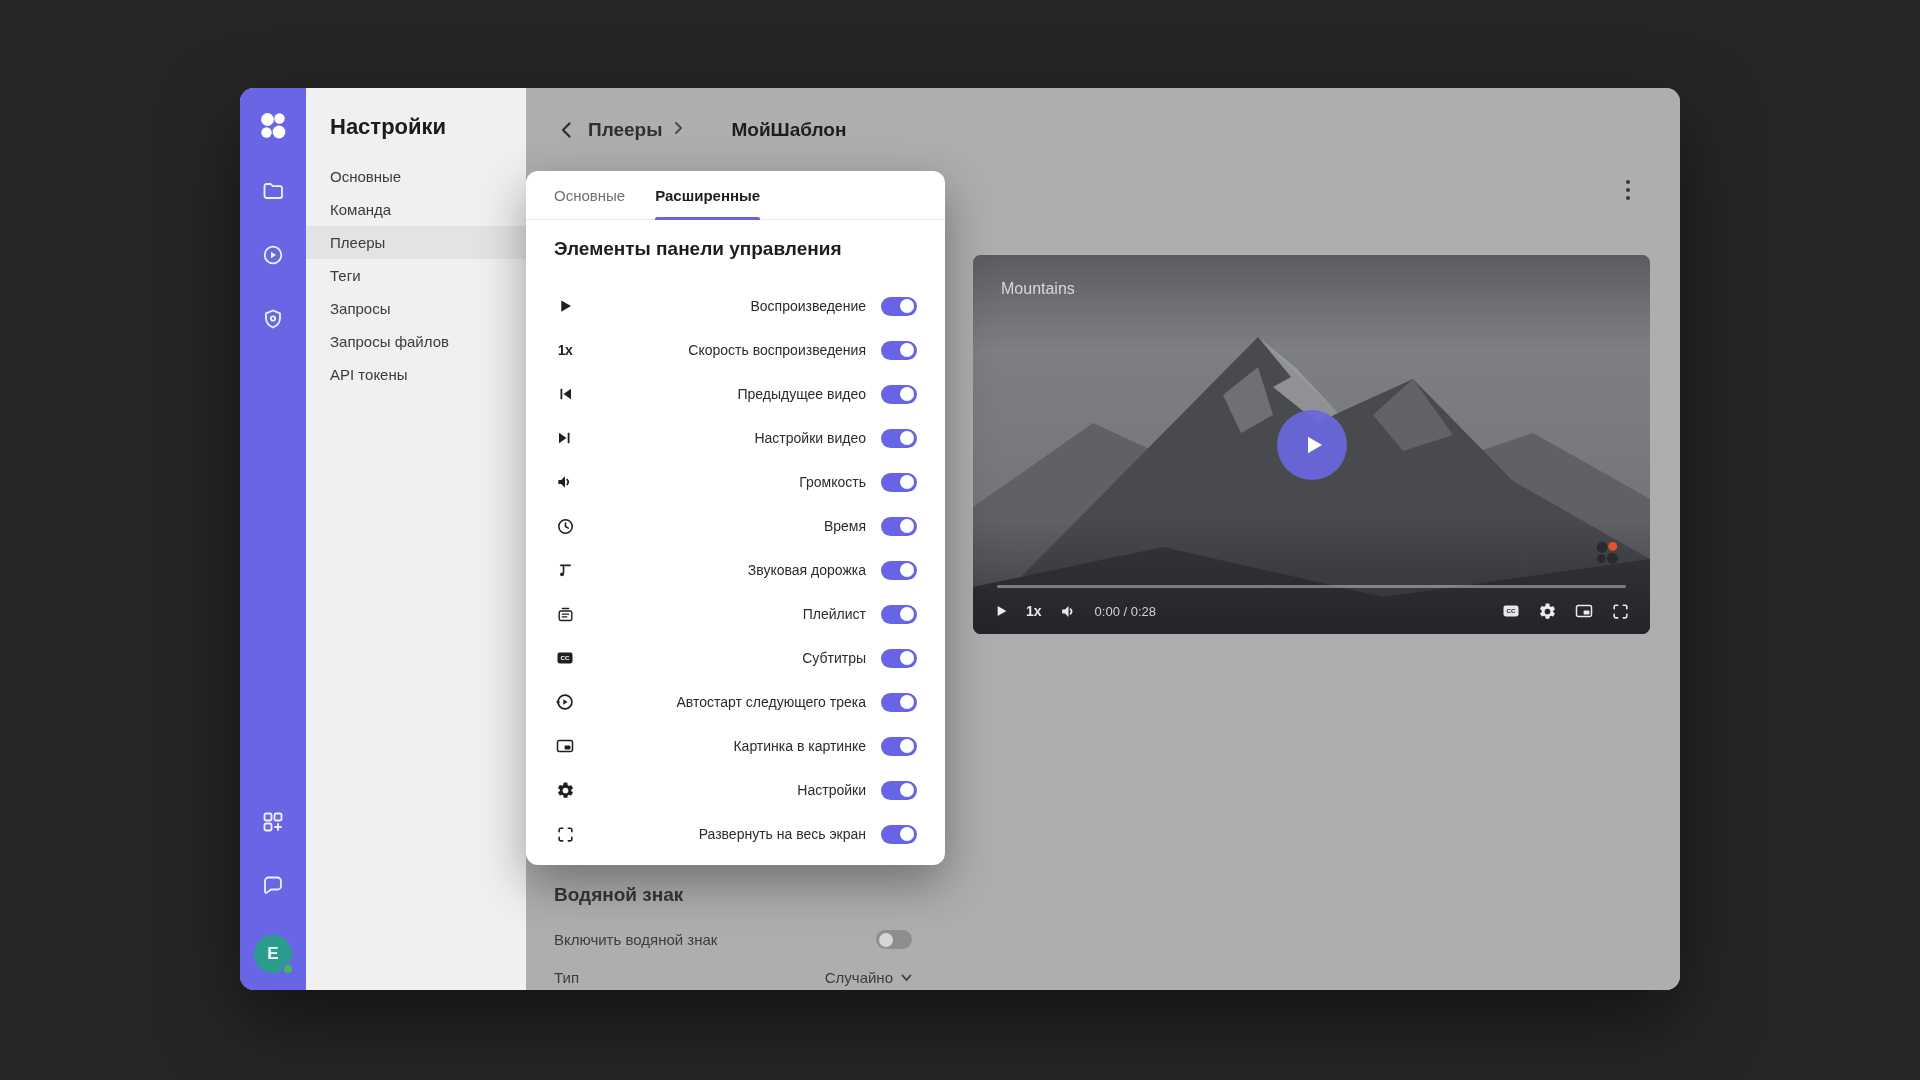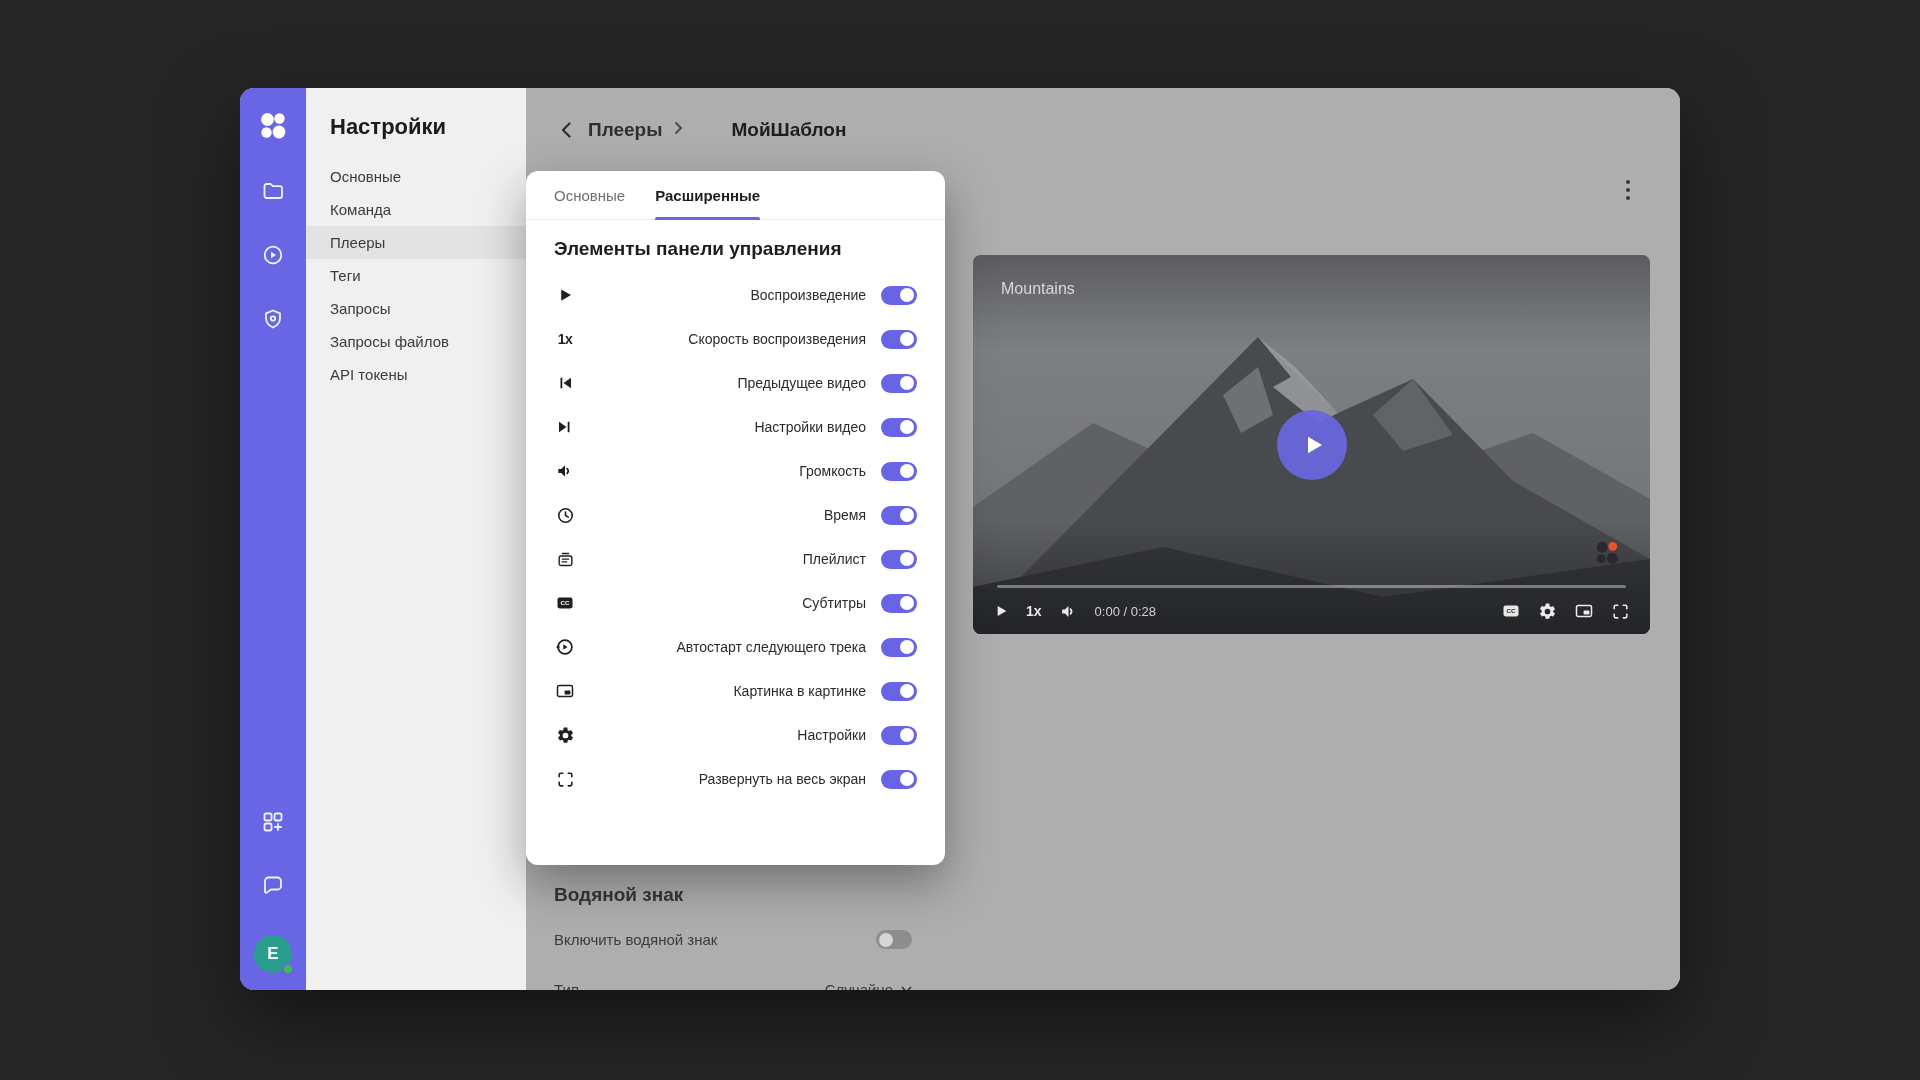--- a/index.html
+++ b/index.html
@@ -63,34 +63,34 @@
               display:flex; align-items:center; gap:17px; }
   .ctrl { display:flex; align-items:center; justify-content:center; cursor:pointer; }
   .ctrl-speed { font-size:14px; font-weight:700; color:#e9e9e9; cursor:pointer; }
   .ctrl-time { font-size:13px; color:#d2d2d2; }
   .ctrl-spacer { flex:1; }
 
   
   .watermark { position:absolute; left:28px; top:796px; width:358px; }
   .wm-heading { font-size:19px; font-weight:700; color:#363636; }
   .wm-row { display:flex; justify-content:space-between; align-items:center; margin-top:24px; }
-  .wm-row + .wm-row { margin-top:32px; }
+  .wm-row + .wm-row { margin-top:20px; }
   .wm-label { font-size:15px; color:#3c3c3c; }
   .select { display:flex; align-items:center; gap:8px; font-size:15px; color:#3c3c3c; cursor:pointer; }
 
   
   .modal { position:absolute; left:286px; top:83px; width:419px; height:694px; background:#fff;
            border-radius:12px; box-shadow:0 18px 48px rgba(0,0,0,.35); z-index:30; overflow:hidden; }
   .tabs { display:flex; gap:30px; padding:0 28px; height:49px; border-bottom:1px solid #e9e9e9; }
   .tab { position:relative; display:flex; align-items:center; font-size:15px; color:#6f6f6f; cursor:pointer; }
   .tab.active { color:#1e1e1e; font-weight:700; }
   .tab.active::after { content:""; position:absolute; left:0; right:0; bottom:-1px; height:3px;
                        background:var(--accent); border-radius:2px 2px 0 0; }
   .modal-body { padding:18px 28px 0; }
-  .modal-heading { font-size:19px; font-weight:700; color:#1d1d1d; margin-bottom:13px; }
+  .modal-heading { font-size:19px; font-weight:700; color:#1d1d1d; margin-bottom:24px; }
   .row { height:44px; display:flex; align-items:center; gap:15px; }
   .ricon { width:22px; height:22px; display:flex; align-items:center; justify-content:center; flex:0 0 auto; }
   .ricon.speed { font-size:14px; font-weight:800; color:#1f1f1f; letter-spacing:-.5px; }
   .rlabel { flex:1; font-size:14px; color:#2b2b2b;text-align:right; }
 
   
   .toggle { position:relative; width:36px; height:19px; border-radius:10px; background:#8f8f8f;
             flex:0 0 auto; cursor:pointer; }
   .toggle .knob { position:absolute; top:2.5px; left:3px; width:14px; height:14px; border-radius:50%; background:#fff; }
   .toggle.on { background:var(--accent); }
@@ -363,20 +363,33 @@
             <circle cx="12" cy="12" r="8.5"></circle>
               <path d="M12 7.5V12l3.5 2"></path>
           </svg>
         </span>
         <span class="rlabel">Время</span>
         <span class="toggle on">
             <span class="knob"></span>
           </span>
       </div>
 
+      <div class="row">
+        <span class="ricon">
+          <svg width="19" height="19" viewBox="0 0 24 24" fill="none" stroke="#1f1f1f" stroke-width="2" stroke-linecap="round">
+            <path d="M6 5.5h12"></path>
+              <path d="M9.5 5.5V15"></path>
+              <circle cx="7.6" cy="16.8" r="2.4" fill="#1f1f1f" stroke="none"></circle>
+          </svg>
+        </span>
+        <span class="rlabel">Звуковая дорожка</span>
+        <span class="toggle on">
+            <span class="knob"></span>
+          </span>
+      </div>
 
       <div class="row">
         <span class="ricon">
           <svg width="19" height="19" viewBox="0 0 24 24" fill="none" stroke="#1f1f1f" stroke-width="1.8" stroke-linecap="round">
             <rect x="4" y="7.5" width="16" height="12" rx="2.2"></rect>
               <path d="M8 11.5h8M8 15h5.5"></path>
               <path d="M8 4.5h8"></path>
           </svg>
         </span>
         <span class="rlabel">Плейлист</span>

